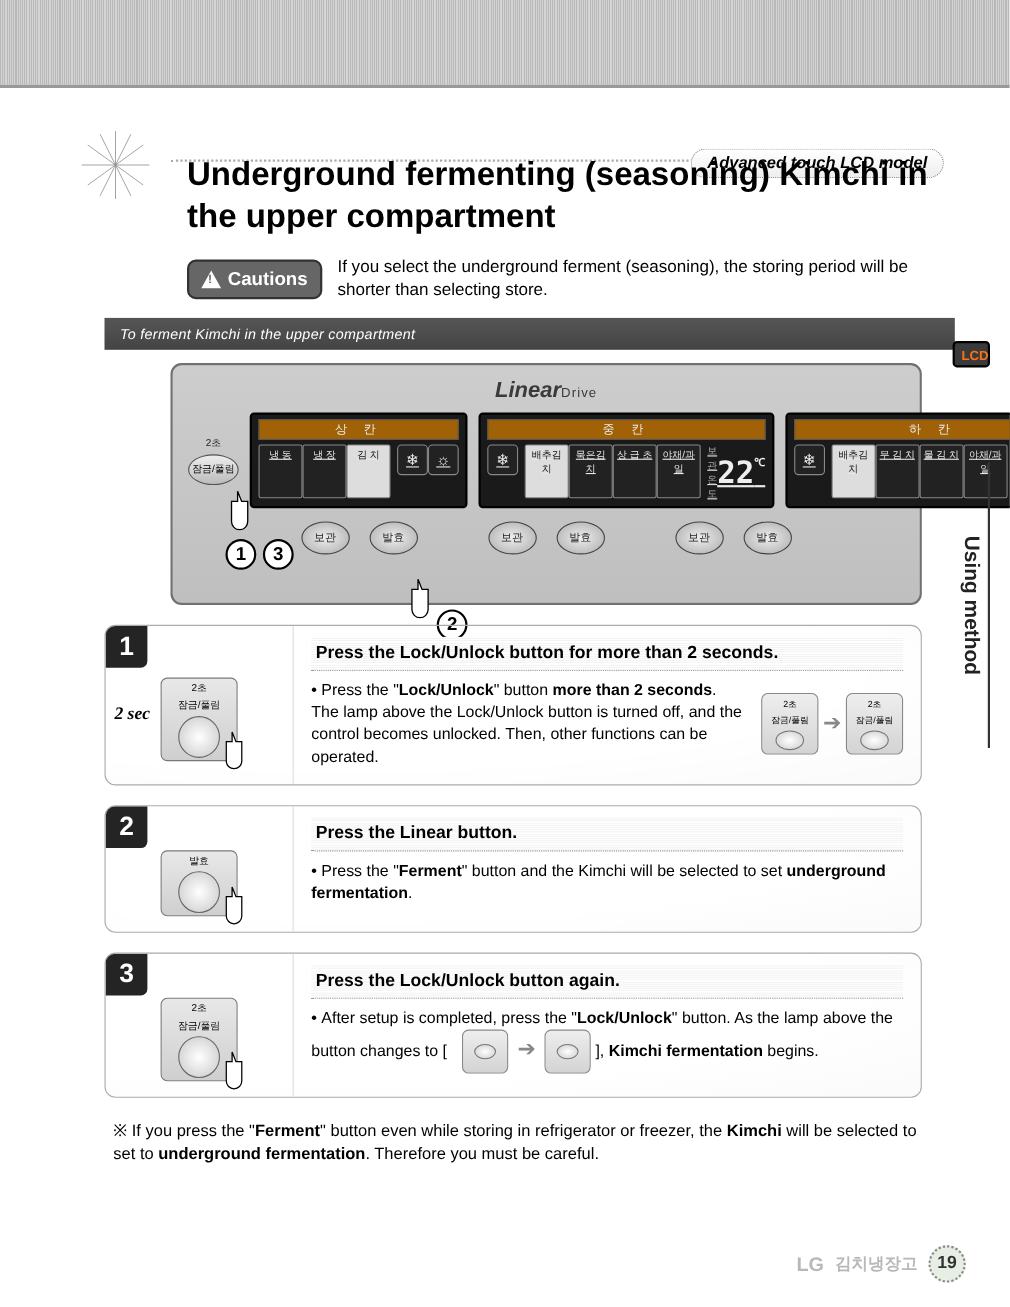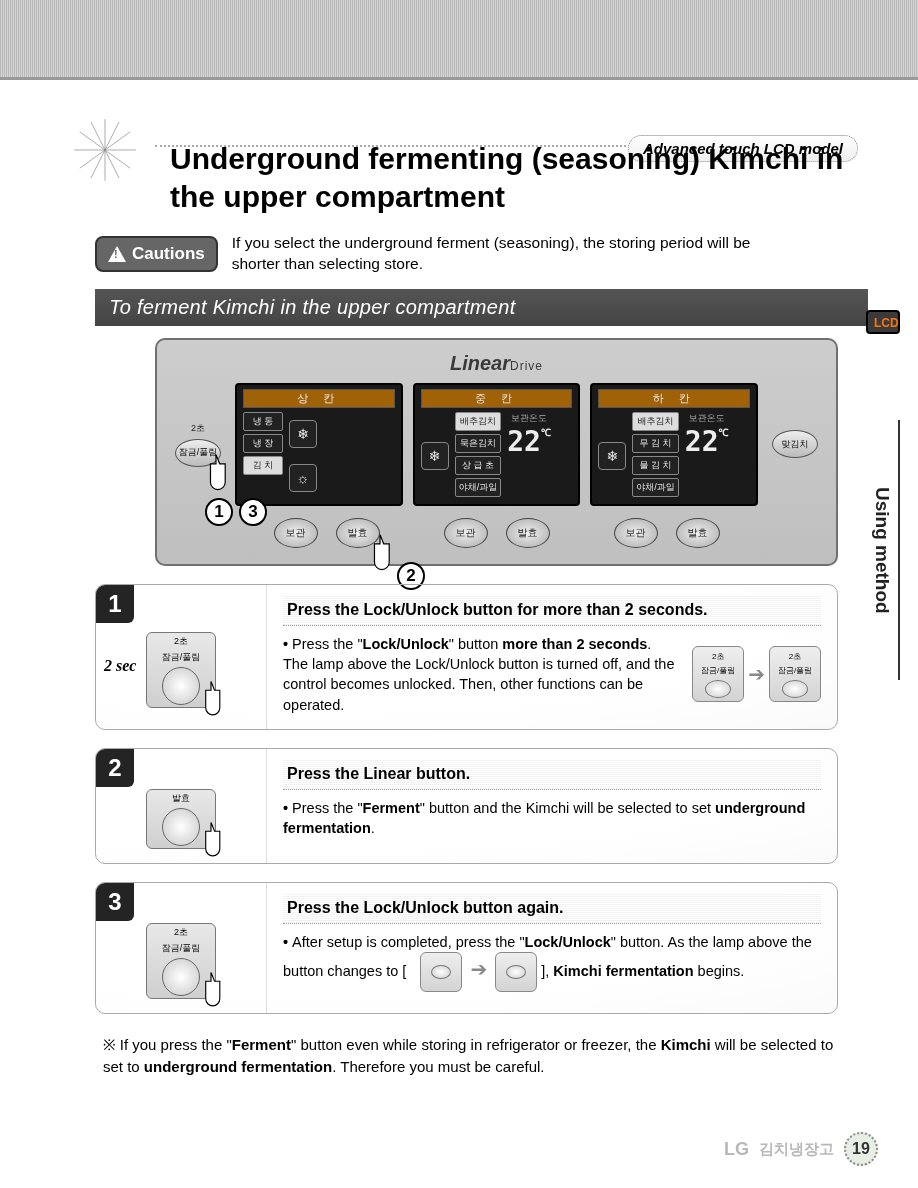--- a/index.html
+++ b/index.html
@@ -37,21 +37,21 @@
     position: absolute;
     left: 155px; right: 180px; top: 145px;
     border-top: 2px dotted #aaa;
   }
   .page-title {
     font-size: 30px;
     font-weight: bold;
     margin: 20px 0 18px 75px;
     line-height: 1.25;
   }
-  .caution-row { display: flex; gap: 14px; margin-bottom: 14px; align-items: center; }
+  .caution-row { display: flex; gap: 14px; margin-left: 75px; margin-bottom: 14px; align-items: center; }
   .caution-badge {
     background: #666; color: #fff;
     border: 2px solid #333;
     border-radius: 8px;
     padding: 6px 11px;
     font-weight: bold; font-size: 17px;
     display: flex; align-items: center; gap: 6px;
   }
   .warn-tri {
     width: 0; height: 0;
@@ -62,21 +62,21 @@
   }
   .warn-tri::after {
     content: "!"; position: absolute; left: -3px; top: 2px; color: #666; font-size: 11px; font-weight: bold;
   }
   .caution-text { font-size: 15.5px; line-height: 1.35; max-width: 520px; }
   .section-bar {
     background: linear-gradient(#555,#444);
     color: #fff;
     font-style: italic;
     padding: 7px 14px;
-    font-size: 20px;
+    font-size: 13px;
     margin: 6px 0 12px 0;
     letter-spacing: .3px;
   }
   .side-tab {
     position: absolute; right: 18px;
     width: 34px;
     text-align: center;
     font-weight: bold;
   }
   .side-tab.lcd {
@@ -91,21 +91,21 @@
     color: #222;
     border-right: 2px solid #333;
     display: flex; align-items: center; justify-content: center;
     padding: 12px 3px;
   }
   
   .panel-wrap {
     background: linear-gradient(#cdcdcd,#bfbfbf);
     border: 2px solid #707070;
     border-radius: 10px;
-    padding: 12px 14px 16px 14px;
+    padding: 12px 14px 44px 14px;
     margin: 0 30px 0 60px;
     position: relative;
   }
   .panel-brand {
     text-align: center; font-style: italic; font-weight: bold; font-size: 20px;
     color: #3a3a3a; margin-bottom: 8px;
   }
   .panel-brand .tail { font-size: 12px; font-style: normal; font-weight: normal; letter-spacing: 1px; }
   .lcd-row { display: flex; gap: 10px; align-items: stretch; }
   .side-btn {
@@ -127,21 +127,21 @@
   .lcd-head {
     background:#a16207; text-align:center; font-size:11px; letter-spacing: 6px;
     padding: 1px 0; border:1px solid #555; margin-bottom:4px;
   }
   .lcd-body { display:flex; gap:6px; flex:1; }
   .chip {
     border:1px solid #888; background:#222; font-size:9px; text-align:center;
     padding:2px 3px; margin-bottom:3px; border-radius:2px; min-width:40px;
   }
   .chip.sel { background:#ddd; color:#111; }
-  .col { display:flex; flex-direction:column; }
+  .col { display:flex; flex-direction:row;text-decoration:underline; }
   .seg { font-family: monospace; font-size:28px; font-weight:bold; color:#eee; }
   .seg small{font-size:10px;vertical-align:top;}
   .mini-icon {
     width:28px;height:28px;border:1px solid #888;border-radius:4px;background:#222;
     display:inline-flex;align-items:center;justify-content:center;font-size:14px;
   }
   .bottom-btn-row {
     display:flex; gap:64px; justify-content:center; margin-top:12px;
   }
   .pair{display:flex;gap:18px;}

